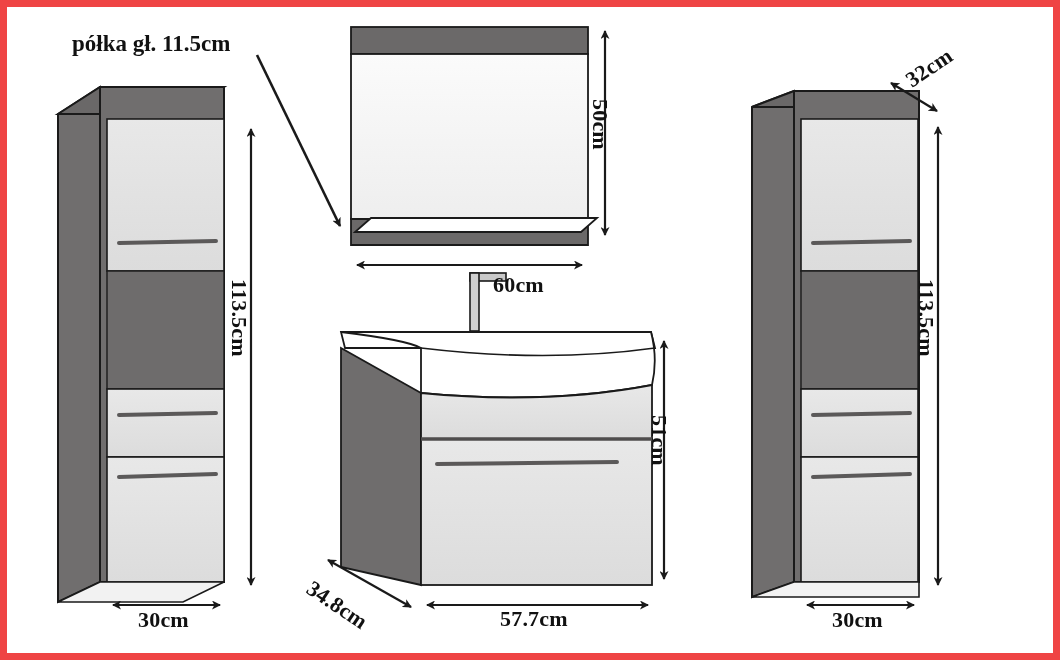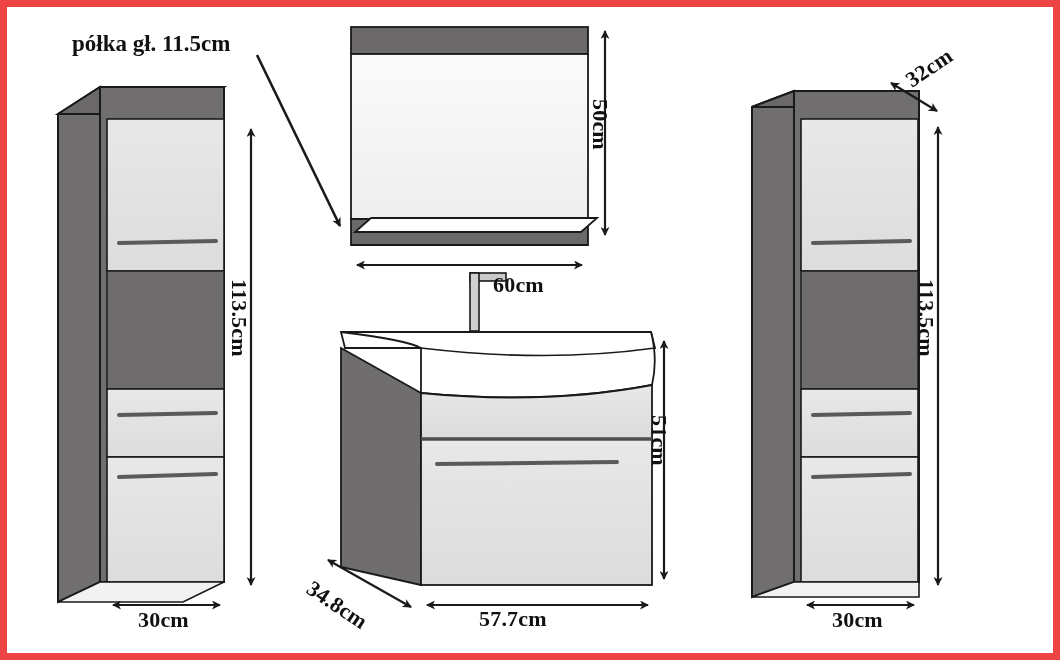--- a/index.html
+++ b/index.html
@@ -190,21 +190,21 @@
     <div class="lbl dim-txt" style="left:243px; top:272px; transform-origin:0 0; transform:rotate(90deg);">113.5cm</div>
 
     <div class="lbl dim-txt" style="left:131px; top:602px;">30cm</div>
 
     <div class="lbl dim-txt" style="left:604px; top:92px; transform-origin:0 0; transform:rotate(90deg);">50cm</div>
 
     <div class="lbl dim-txt" style="left:486px; top:267px;">60cm</div>
 
     <div class="lbl dim-txt" style="left:663px; top:408px; transform-origin:0 0; transform:rotate(90deg);">51cm</div>
 
-    <div class="lbl dim-txt" style="left:472px; top:601px;">57.7cm</div>
+    <div class="lbl dim-txt" style="left:493px; top:601px;">57.7cm</div>
 
     <div class="lbl dim-txt" style="left:308px; top:570px; transform-origin:0 0; transform:rotate(34deg);">34.8cm</div>
 
     <div class="lbl dim-txt" style="left:895px; top:66px; transform-origin:0 0; transform:rotate(-34deg);">32cm</div>
 
     <div class="lbl dim-txt" style="left:930px; top:272px; transform-origin:0 0; transform:rotate(90deg);">113.5cm</div>
 
     <div class="lbl dim-txt" style="left:825px; top:602px;">30cm</div>
 
   </div>

